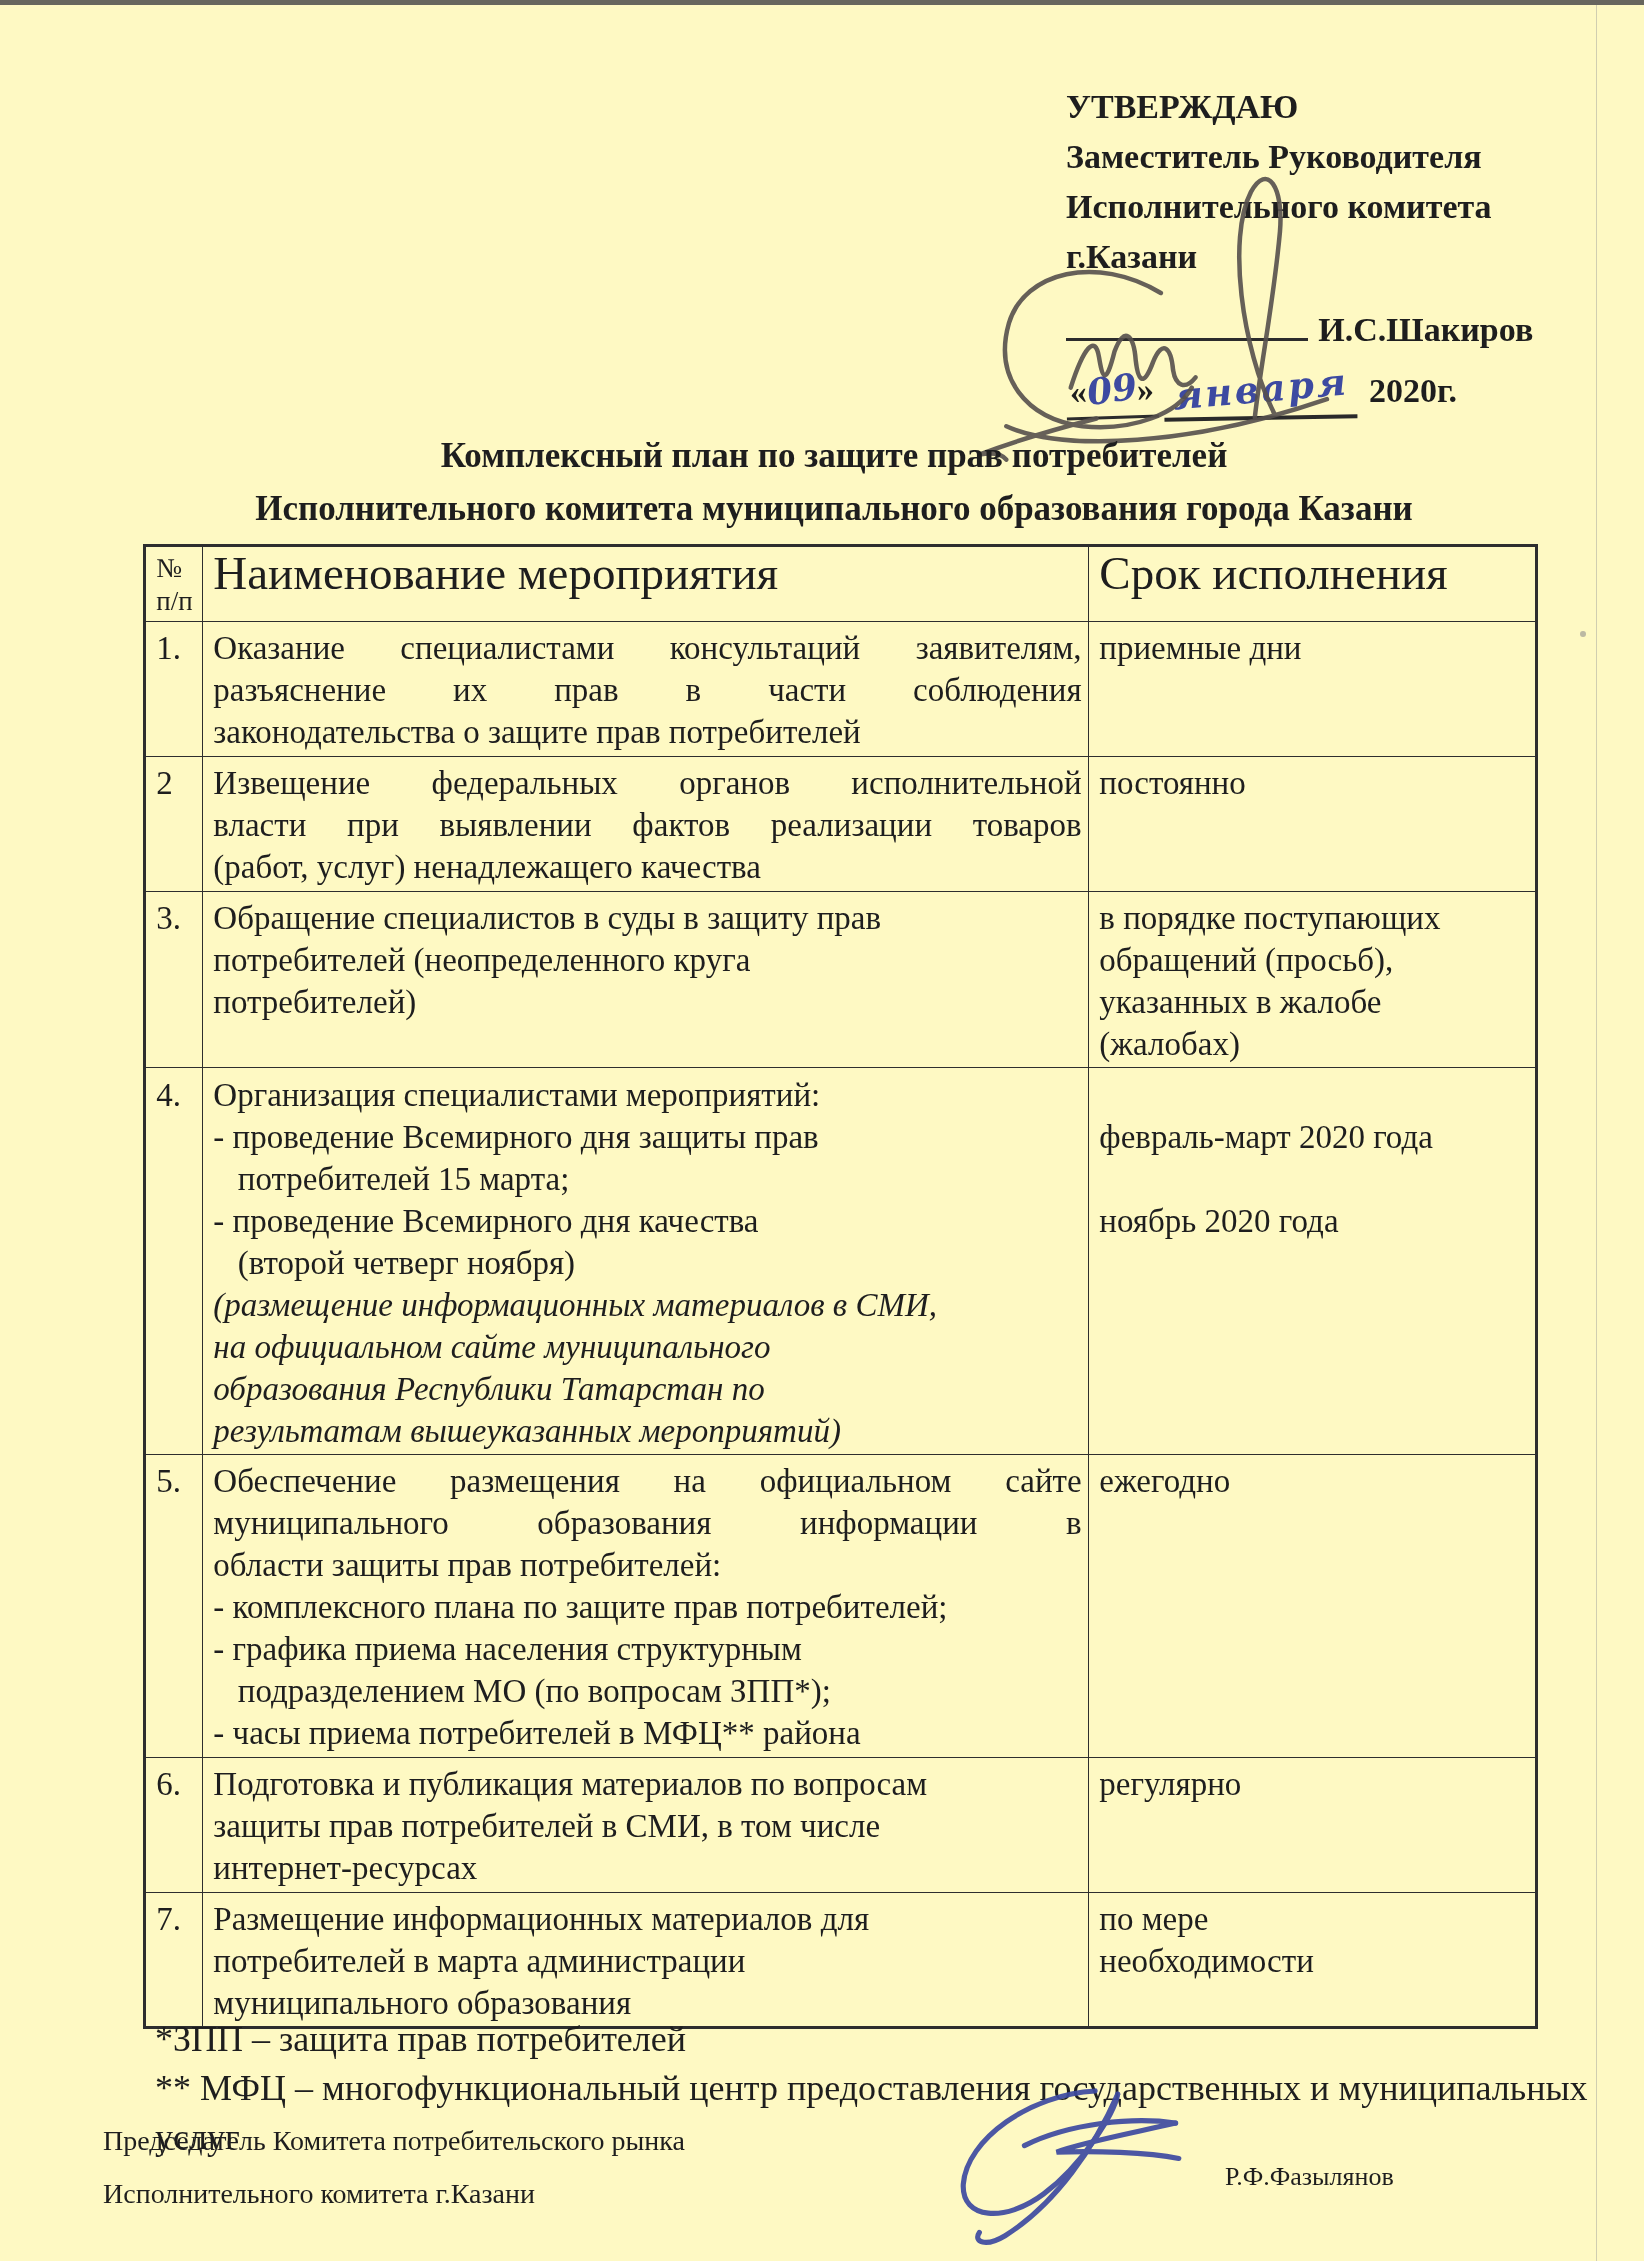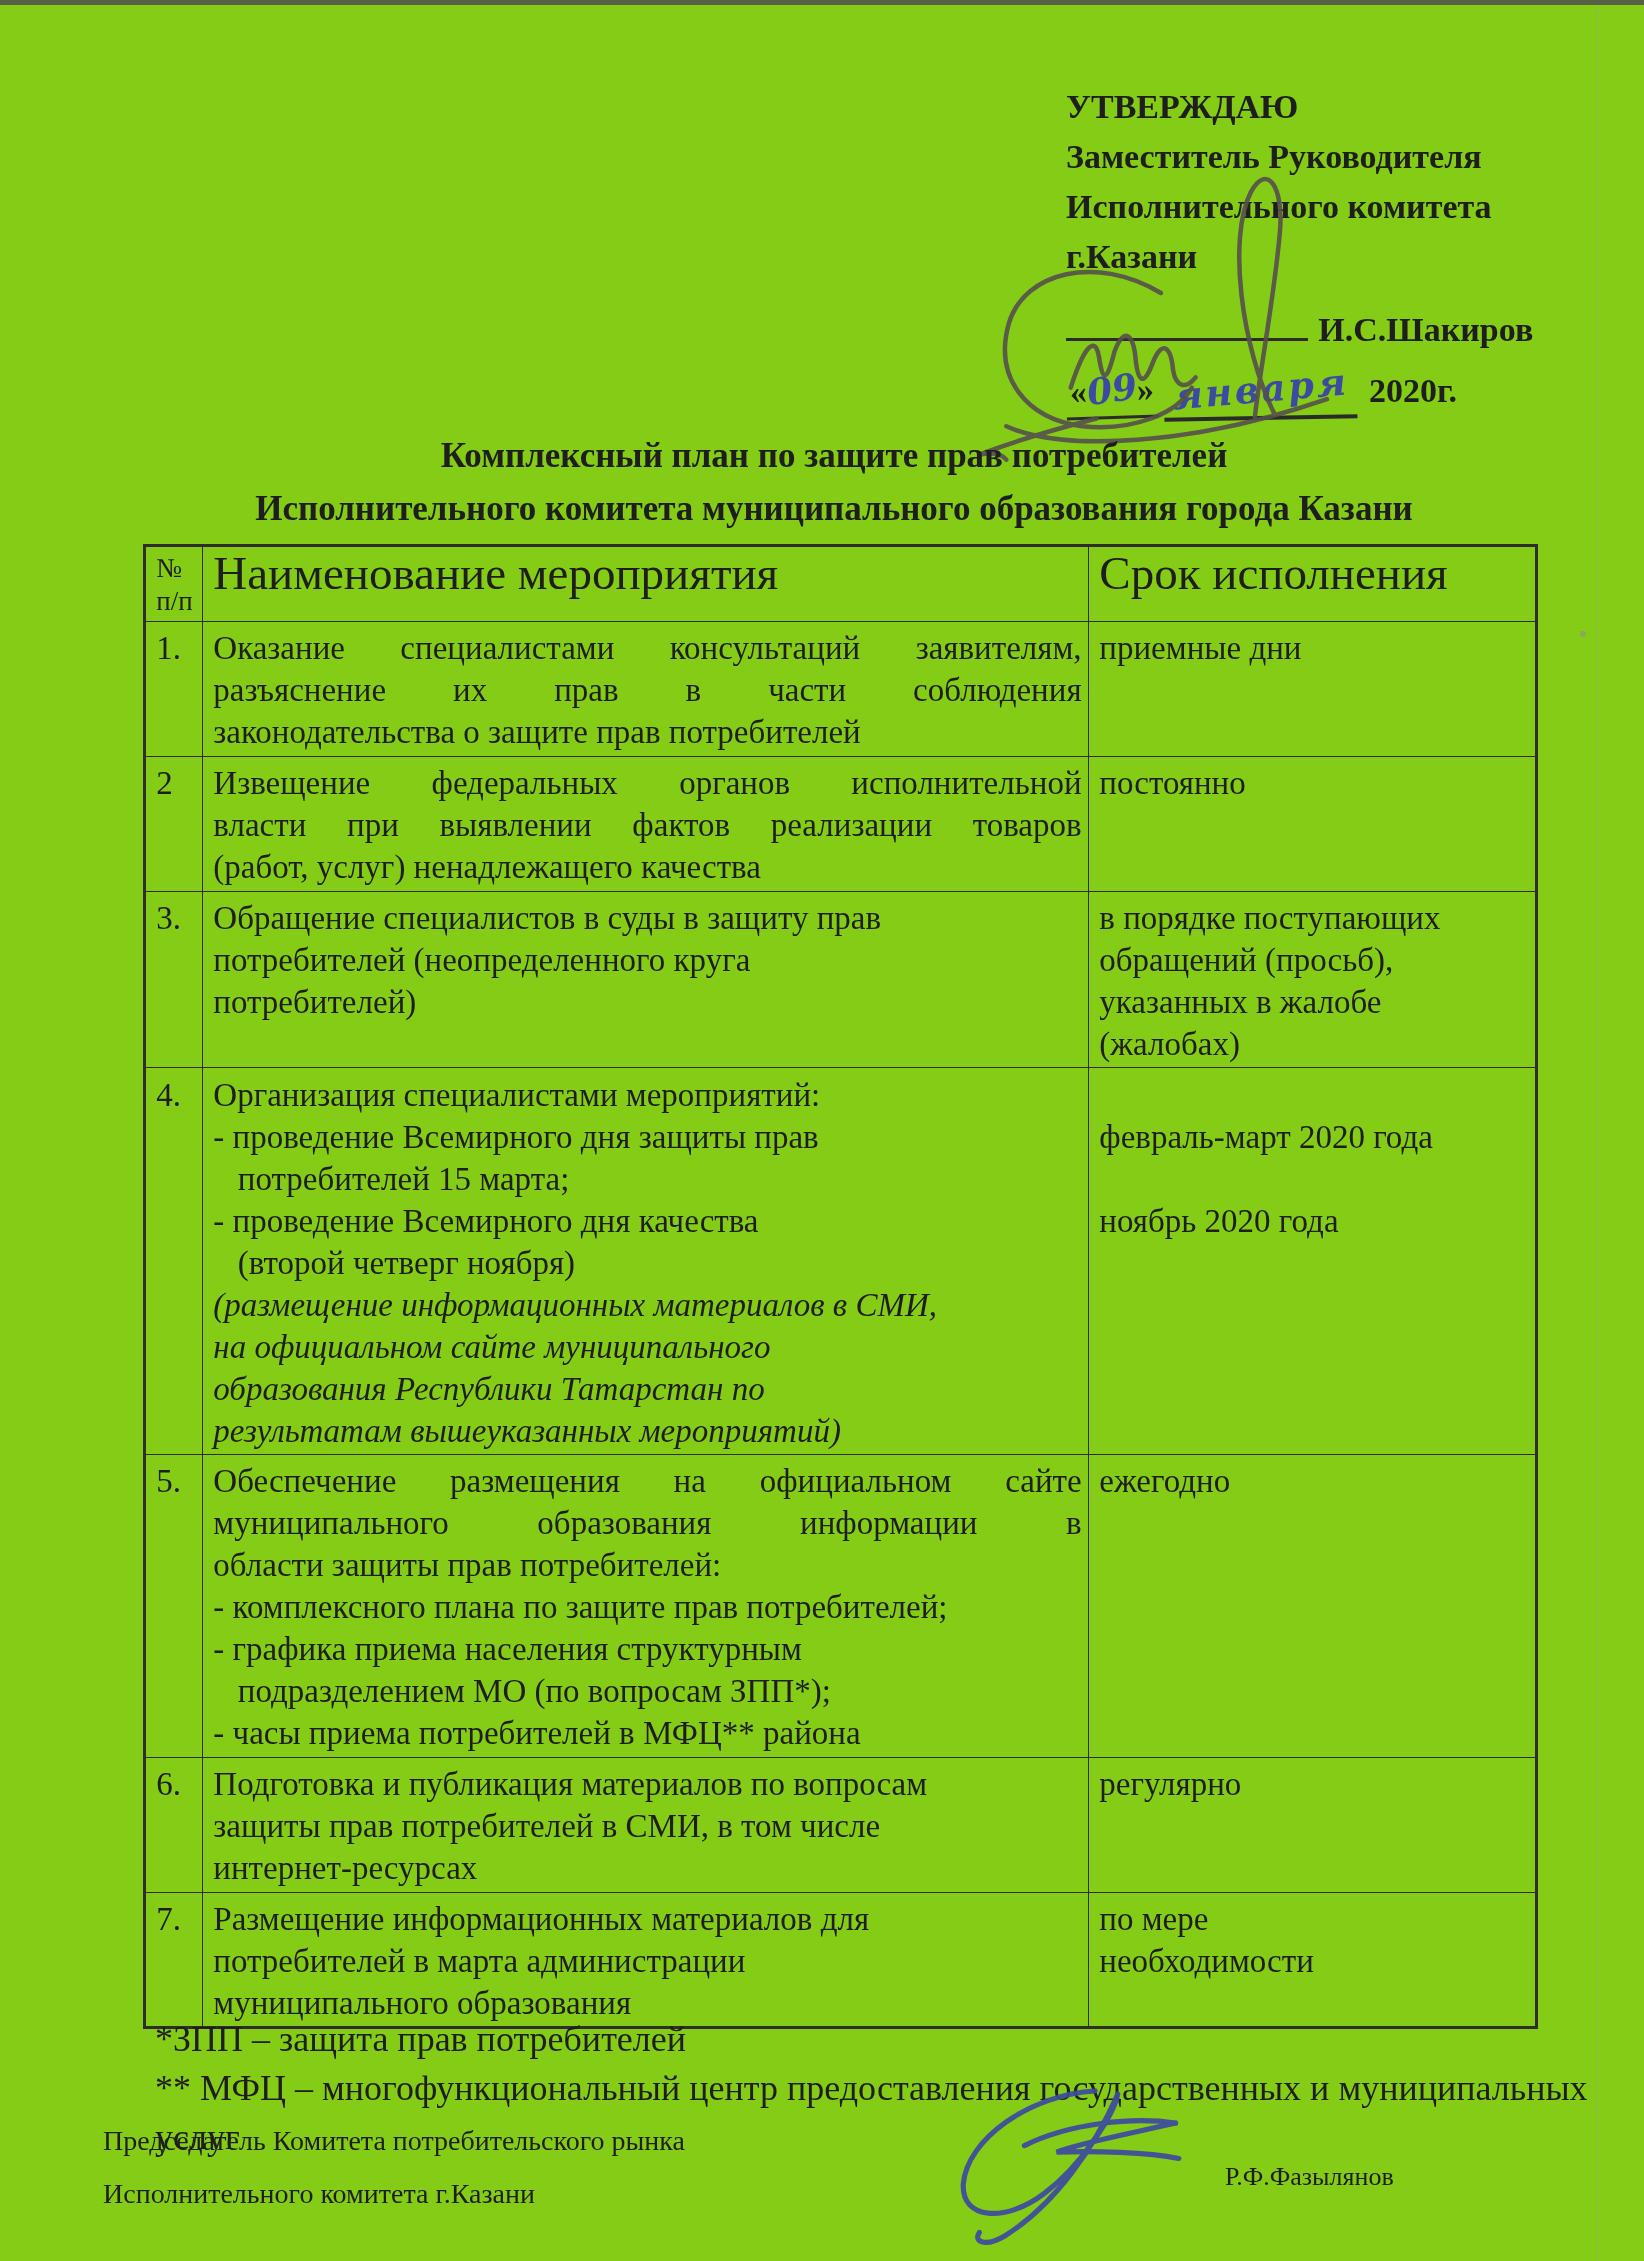--- a/index.html
+++ b/index.html
@@ -1,19 +1,19 @@
 <!DOCTYPE html>
 <html style="font-size:10.3px"><head>
 <meta charset="utf-8">
 <style>
   html,body{margin:0;padding:0;background:#e8e8e6;}
   .page{
     position:relative;
     width:1644px;height:2261px;
-    background:#84cc16;
+    background:#fef9c3;
     overflow:hidden;
     font-family:"Liberation Serif","DejaVu Serif",serif;
     color:#1e1e1e;
   }
   
   .artifact-top{position:absolute;left:0;top:0;width:1644px;height:4.5px;background:#4c4c4c;opacity:.85;}
   .artifact-right{position:absolute;left:1596px;top:4.5px;width:1.3px;height:2257px;background:#9a9a9a;opacity:.45;}
   .artifact-dot{position:absolute;left:1580px;top:631px;width:5.8px;height:5.8px;border-radius:50%;background:#8d8d8d;opacity:.6;}
 
   

